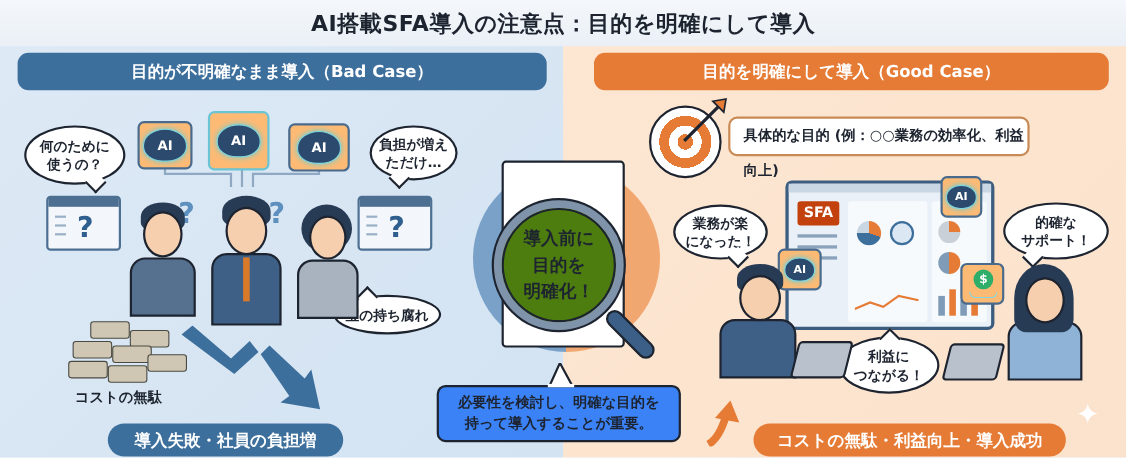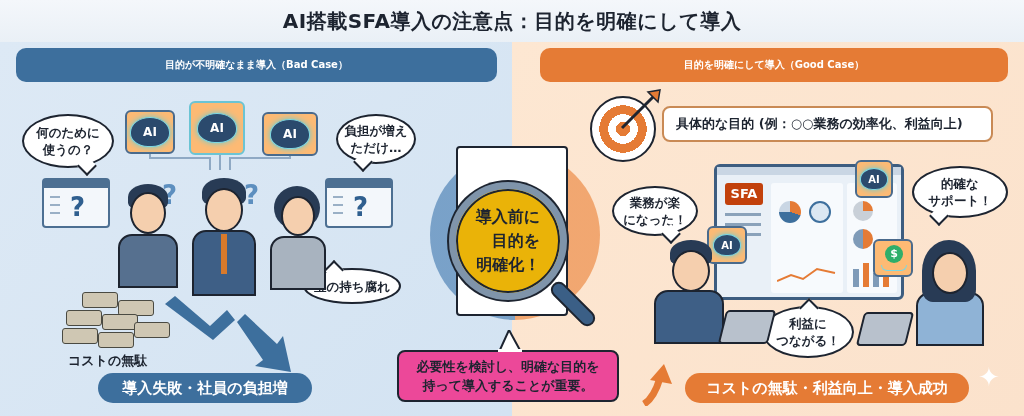--- a/index.html
+++ b/index.html
@@ -2,48 +2,48 @@
 <html><head>
 <meta charset="utf-8">
 <style>
   * { box-sizing: border-box; margin: 0; padding: 0; }
   html, body { width: 1024px; height: 416px; overflow: hidden; }
   body { font-family: "DejaVu Sans", "Liberation Sans", sans-serif; background: #eef3f8; position: relative; color: #1d2430; }
   .abs { position: absolute; }
   .title { left: 0; top: 0; width: 1024px; height: 42px; background: linear-gradient(#f4f7fb, #eaf0f6); text-align: center; font-weight: bold; font-size: 20px; line-height: 42px; letter-spacing: 0.5px; }
   .panel-left { left: 0; top: 42px; width: 512px; height: 374px; background: linear-gradient(135deg, #dde9f5, #d3e3f2); }
   .panel-right { left: 512px; top: 42px; width: 512px; height: 374px; background: linear-gradient(135deg, #fde7d2, #fbe2cc); }
-  .banner { height: 34px; border-radius: 10px; color: #fff; font-weight: bold; font-size: 10px; text-align: center; line-height: 34px; }
+  .banner { height: 34px; border-radius: 10px; color: #fff; font-weight: bold; font-size: 15px; text-align: center; line-height: 34px; }
   .banner-bad { left: 16px; top: 48px; width: 481px; background: #3d6f9d; }
   .banner-good { left: 540px; top: 48px; width: 468px; background: #e57b35; }
   .bubble { background: #fff; border: 2px solid #1d2430; border-radius: 50%; text-align: center; font-weight: bold; font-size: 12.5px; line-height: 17px; display: flex; align-items: center; justify-content: center; }
   .bubble::after { content: ""; position: absolute; width: 12px; height: 12px; background: #fff; border-right: 2px solid #1d2430; border-bottom: 2px solid #1d2430; }
   .tail-br::after { right: 18px; bottom: -7px; transform: rotate(45deg); }
   .tail-bl::after { left: 18px; bottom: -7px; transform: rotate(45deg); }
   .tail-tl::after { left: 22px; top: -7px; transform: rotate(-135deg); }
   .tail-t::after { left: 50%; top: -7px; margin-left: -6px; transform: rotate(-135deg); }
   .ai-card { background: #fdba74; border: 2px solid #4a6a8c; border-radius: 6px; display: flex; align-items: center; justify-content: center; }
   .ai-card .chip { color: #fff; background: #2b4a6d; border: 1.5px solid #7fd7e0; border-radius: 50% 50% 45% 45%; font-weight: bold; font-size: 12px; width: 40px; height: 30px; display: flex; align-items: center; justify-content: center; box-shadow: 0 0 6px #5fd0dd; }
   .win { background: #f3f7fb; border: 2px solid #4c6f92; border-radius: 4px; }
   .win .bar { height: 8px; background: #4c6f92; }
   .win .q { position: absolute; left: 26px; top: 12px; font-size: 26px; font-weight: bold; color: #2f5f8f; }
   .win .line { position: absolute; left: 6px; height: 2px; width: 10px; background: #9ab0c6; }
   .head { border-radius: 50%; background: #f5cfae; border: 2px solid #1d2430; }
   .hair { border-radius: 50% 50% 30% 30%; background: #283b55; }
   .suit { border: 2px solid #1d2430; border-radius: 14px 14px 0 0; }
   .qmark { font-size: 26px; font-weight: bold; color: #5d8fbf; }
   .money { background: #cfc7b3; border: 1.5px solid #4a4a42; border-radius: 3px; }
-  .pill { border-radius: 18px; color: #fff; font-weight: bold; font-size: 15px; text-align: center; line-height: 30px; }
+  .pill { border-radius: 18px; color: #fff; font-weight: bold; font-size: 15px; text-align: center; line-height: 30px; margin-top: 12px; }
   .pill-bad { left: 98px; top: 373px; width: 214px; height: 30px; background: #3d6f9d; }
   .pill-good { left: 685px; top: 373px; width: 284px; height: 30px; background: #e57b35; }
   .label { font-weight: bold; font-size: 13px; }
   .doc { background: #fff; border: 2.5px solid #1d2430; border-radius: 4px; }
-  .lens { border-radius: 50%; background: #eab308; border: 7px solid #7f94aa; box-shadow: 0 0 0 2px #1d2430, inset 0 0 0 2px #1d2430; display: flex; align-items: center; justify-content: center; text-align: right; font-weight: bold; font-size: 16px; line-height: 24px; }
+  .lens { border-radius: 50%; background: #4d7c0f; border: 7px solid #7f94aa; box-shadow: 0 0 0 2px #1d2430, inset 0 0 0 2px #1d2430; display: flex; align-items: center; justify-content: center; text-align: center; font-weight: bold; font-size: 16px; line-height: 24px; }
   .handle { background: #3b5f86; border: 2px solid #1d2430; border-radius: 8px; transform: rotate(45deg); }
-  .note { background: #ec4899; border: 2px solid #1d2430; border-radius: 8px; font-weight: bold; font-size: 13px; line-height: 19px; text-align: center; display: flex; align-items: center; justify-content: center; }
+  .note { background: #3b82f6; border: 2px solid #1d2430; border-radius: 8px; font-weight: bold; font-size: 13px; line-height: 19px; text-align: center; display: flex; align-items: center; justify-content: center; }
   .goal { background: #fff; border: 2px solid #c98a55; border-radius: 8px; font-weight: bold; font-size: 13px; line-height: 32px; padding-left: 12px; }
   .target { border-radius: 50%; }
   .sfa { background: #e9f0f7; border: 3px solid #3d5d80; border-radius: 6px; }
   .sfa-tag { background: #c2410c; color: #fff; font-weight: bold; font-size: 13px; border-radius: 3px; text-align: center; line-height: 22px; }
   .laptop { background: #b8c1cc; border: 2px solid #1d2430; border-radius: 4px; transform: skewX(-14deg); }
   .sparkle { color: #fff; font-size: 26px; }
 </style>
 </head>
 <body>
 
@@ -150,21 +150,21 @@
 <svg class="abs" style="left:495px;top:330px;width:30px;height:22px">
   <polygon points="4,22 14,0 26,22" fill="#fff" stroke="#1d2430" stroke-width="2"></polygon>
   <rect x="3" y="19" width="24" height="4" fill="#fff"></rect>
 </svg>
 
 <div class="abs target" style="left:590px;top:96px;width:66px;height:66px;background:radial-gradient(circle,#e57b35 0 16%,#fff 16% 34%,#e57b35 34% 54%,#fff 54% 72%,#e57b35 72%);border:2px solid #1d2430"></div>
 <svg class="abs" style="left:618px;top:88px;width:44px;height:44px">
   <line x1="4" y1="40" x2="36" y2="8" stroke="#1d2430" stroke-width="3"></line>
   <polygon points="30,4 42,2 40,14" fill="#e57b35" stroke="#1d2430" stroke-width="1.5"></polygon>
 </svg>
-<div class="abs goal" style="left:662px;top:106px;width:331px;height:36px">具体的な目的 (例：○○業務の効率化、利益向上)</div>
+<div class="abs goal" style="left:662px;top:106px;width:274px;height:36px">具体的な目的 (例：○○業務の効率化、利益向上)</div>
 
 <div class="abs sfa" style="left:714px;top:164px;width:190px;height:136px">
   <div class="abs" style="left:0;top:0;width:184px;height:8px;background:#c9d6e4"></div>
   <div class="abs sfa-tag" style="left:8px;top:16px;width:38px">SFA</div>
   <div class="abs" style="left:8px;top:46px;width:36px;height:3px;background:#8aa2ba"></div>
   <div class="abs" style="left:8px;top:56px;width:36px;height:3px;background:#8aa2ba"></div>
   <div class="abs" style="left:8px;top:66px;width:36px;height:3px;background:#8aa2ba"></div>
   <div class="abs" style="left:54px;top:16px;width:72px;height:110px;background:#f7fafd;border-radius:3px"></div>
   <div class="abs" style="left:130px;top:16px;width:50px;height:110px;background:#f7fafd;border-radius:3px"></div>
   <div class="abs" style="left:62px;top:34px;width:22px;height:22px;border-radius:50%;background:conic-gradient(#e57b35 0 30%,#3d6f9d 30% 75%,#c9d6e4 75%)"></div>
@@ -186,21 +186,21 @@
   <div class="chip" style="width:28px;height:22px;font-size:10px">AI</div>
 </div>
 <div class="abs ai-card" style="left:873px;top:239px;width:40px;height:38px">
   <div class="abs" style="left:10px;top:4px;width:18px;height:18px;border-radius:50%;background:#2fae6a;color:#fff;font-size:11px;font-weight:bold;text-align:center;line-height:18px">$</div>
   <div class="abs" style="left:6px;top:24px;width:26px;height:6px;border:1.5px solid #7fd7e0;border-top:none;border-radius:0 0 8px 8px"></div>
 </div>
 
 <div class="abs bubble tail-br" style="left:612px;top:186px;width:86px;height:50px">
   <div><span>業務が楽</span><br><span>になった！</span></div>
 </div>
-<div class="abs bubble tail-bl" style="left:912px;top:166px;width:96px;height:52px">
+<div class="abs bubble tail-bl" style="left:912px;top:184px;width:96px;height:52px">
   <div><span>的確な</span><br><span>サポート！</span></div>
 </div>
 <div class="abs bubble tail-t" style="left:762px;top:306px;width:92px;height:52px">
   <div><span>利益に</span><br><span>つながる！</span></div>
 </div>
 
 <div class="abs" style="left:650px;top:240px;width:80px;height:104px">
   <div class="abs suit" style="left:4px;top:50px;width:70px;height:54px;background:#3e5f86"></div>
   <div class="abs hair" style="left:20px;top:0px;width:42px;height:26px"></div>
   <div class="abs head" style="left:22px;top:10px;width:38px;height:42px"></div>

